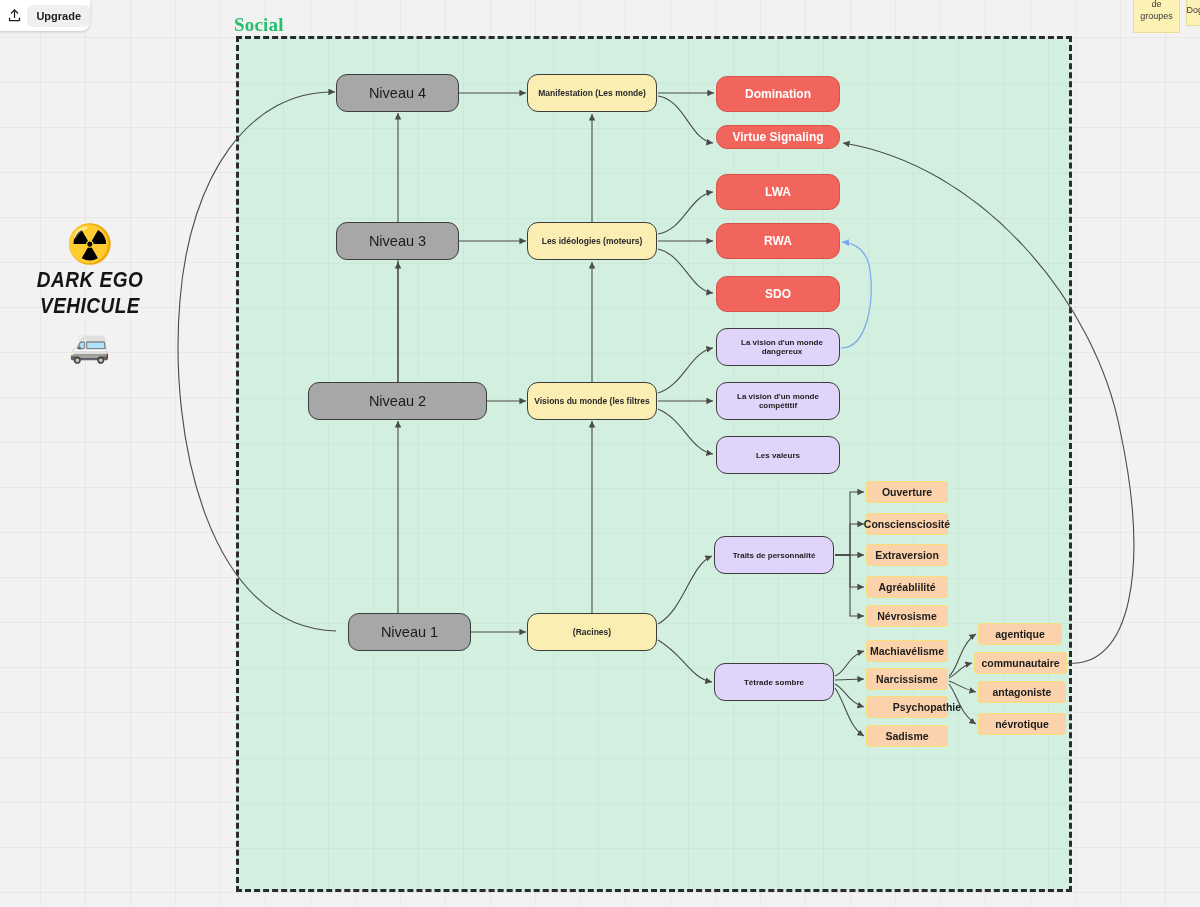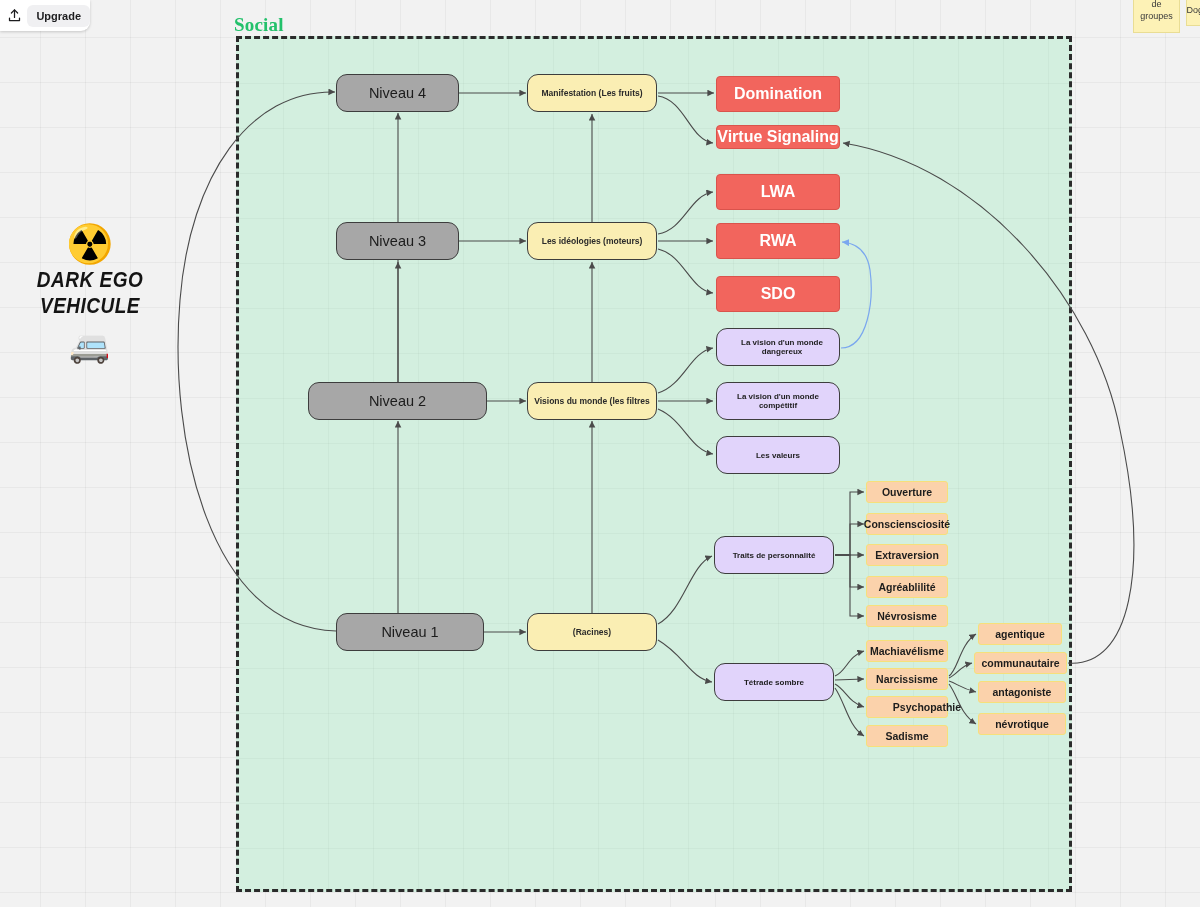--- a/index.html
+++ b/index.html
@@ -104,23 +104,23 @@
   .n-yellow {
     background: #faeeb3;
     border: 1.5px solid #3d3d3d;
     border-radius: 11px;
     color: #2a2a2a;
     font-size: 8.5px; font-weight: 600;
   }
   .n-red {
     background: #f2655d;
     border: 1.5px solid #d9534c;
-    border-radius: 4px;
+    border-radius: 11px;
     color: #ffffff;
-    font-size: 16px; font-weight: bold;
+    font-size: 12px; font-weight: bold;
   }
   .n-purple {
     background: #e1d4fb;
     border: 1.5px solid #3d3d3d;
     border-radius: 11px;
     color: #1d1d1d;
     font-size: 8px; font-weight: bold;
   }
   .n-orange {
     background: #fbd2ab;
@@ -228,22 +228,22 @@
   <div id="brand">
     <div id="brand-emoji-top">☢️</div>
     <div id="brand-title">DARK EGO VEHICULE</div>
     <div id="brand-emoji-bottom">🚐</div>
   </div>
 
   <div id="node-layer">
       <div class="node n-level" style="left: 336px; top: 74px; width: 123px; height: 38px;">Niveau 4</div>
       <div class="node n-level" style="left: 336px; top: 222px; width: 123px; height: 38px;">Niveau 3</div>
       <div class="node n-level" style="left: 308px; top: 382px; width: 179px; height: 38px;">Niveau 2</div>
-      <div class="node n-level" style="left: 336px; top: 613px; width: 148px; height: 38px;">Niveau 1</div>
-      <div class="node n-yellow" style="left: 527px; top: 74px; width: 130px; height: 38px;">Manifestation (Les fruits)</div>
+      <div class="node n-level" style="left: 348px; top: 613px; width: 123px; height: 38px;">Niveau 1</div>
+      <div class="node n-yellow" style="left: 527px; top: 74px; width: 130px; height: 38px;">Manifestation (Les monde)</div>
       <div class="node n-yellow" style="left: 527px; top: 222px; width: 130px; height: 38px;">Les idéologies (moteurs)</div>
       <div class="node n-yellow" style="left: 527px; top: 382px; width: 130px; height: 38px;">Visions du monde (les filtres</div>
       <div class="node n-yellow" style="left: 527px; top: 613px; width: 130px; height: 38px;">(Racines)</div>
       <div class="node n-red" style="left: 716px; top: 76px; width: 124px; height: 36px;">Domination</div>
       <div class="node n-red" style="left: 716px; top: 125px; width: 124px; height: 24px;">Virtue Signaling</div>
       <div class="node n-red" style="left: 716px; top: 174px; width: 124px; height: 36px;">LWA</div>
       <div class="node n-red" style="left: 716px; top: 223px; width: 124px; height: 36px;">RWA</div>
       <div class="node n-red" style="left: 716px; top: 276px; width: 124px; height: 36px;">SDO</div>
       <div class="node n-purple" style="left: 716px; top: 328px; width: 124px; height: 38px; padding-left: 8px;">La vision d'un monde dangereux</div>
       <div class="node n-purple" style="left: 716px; top: 382px; width: 124px; height: 38px;">La vision d'un monde compétitif</div>

